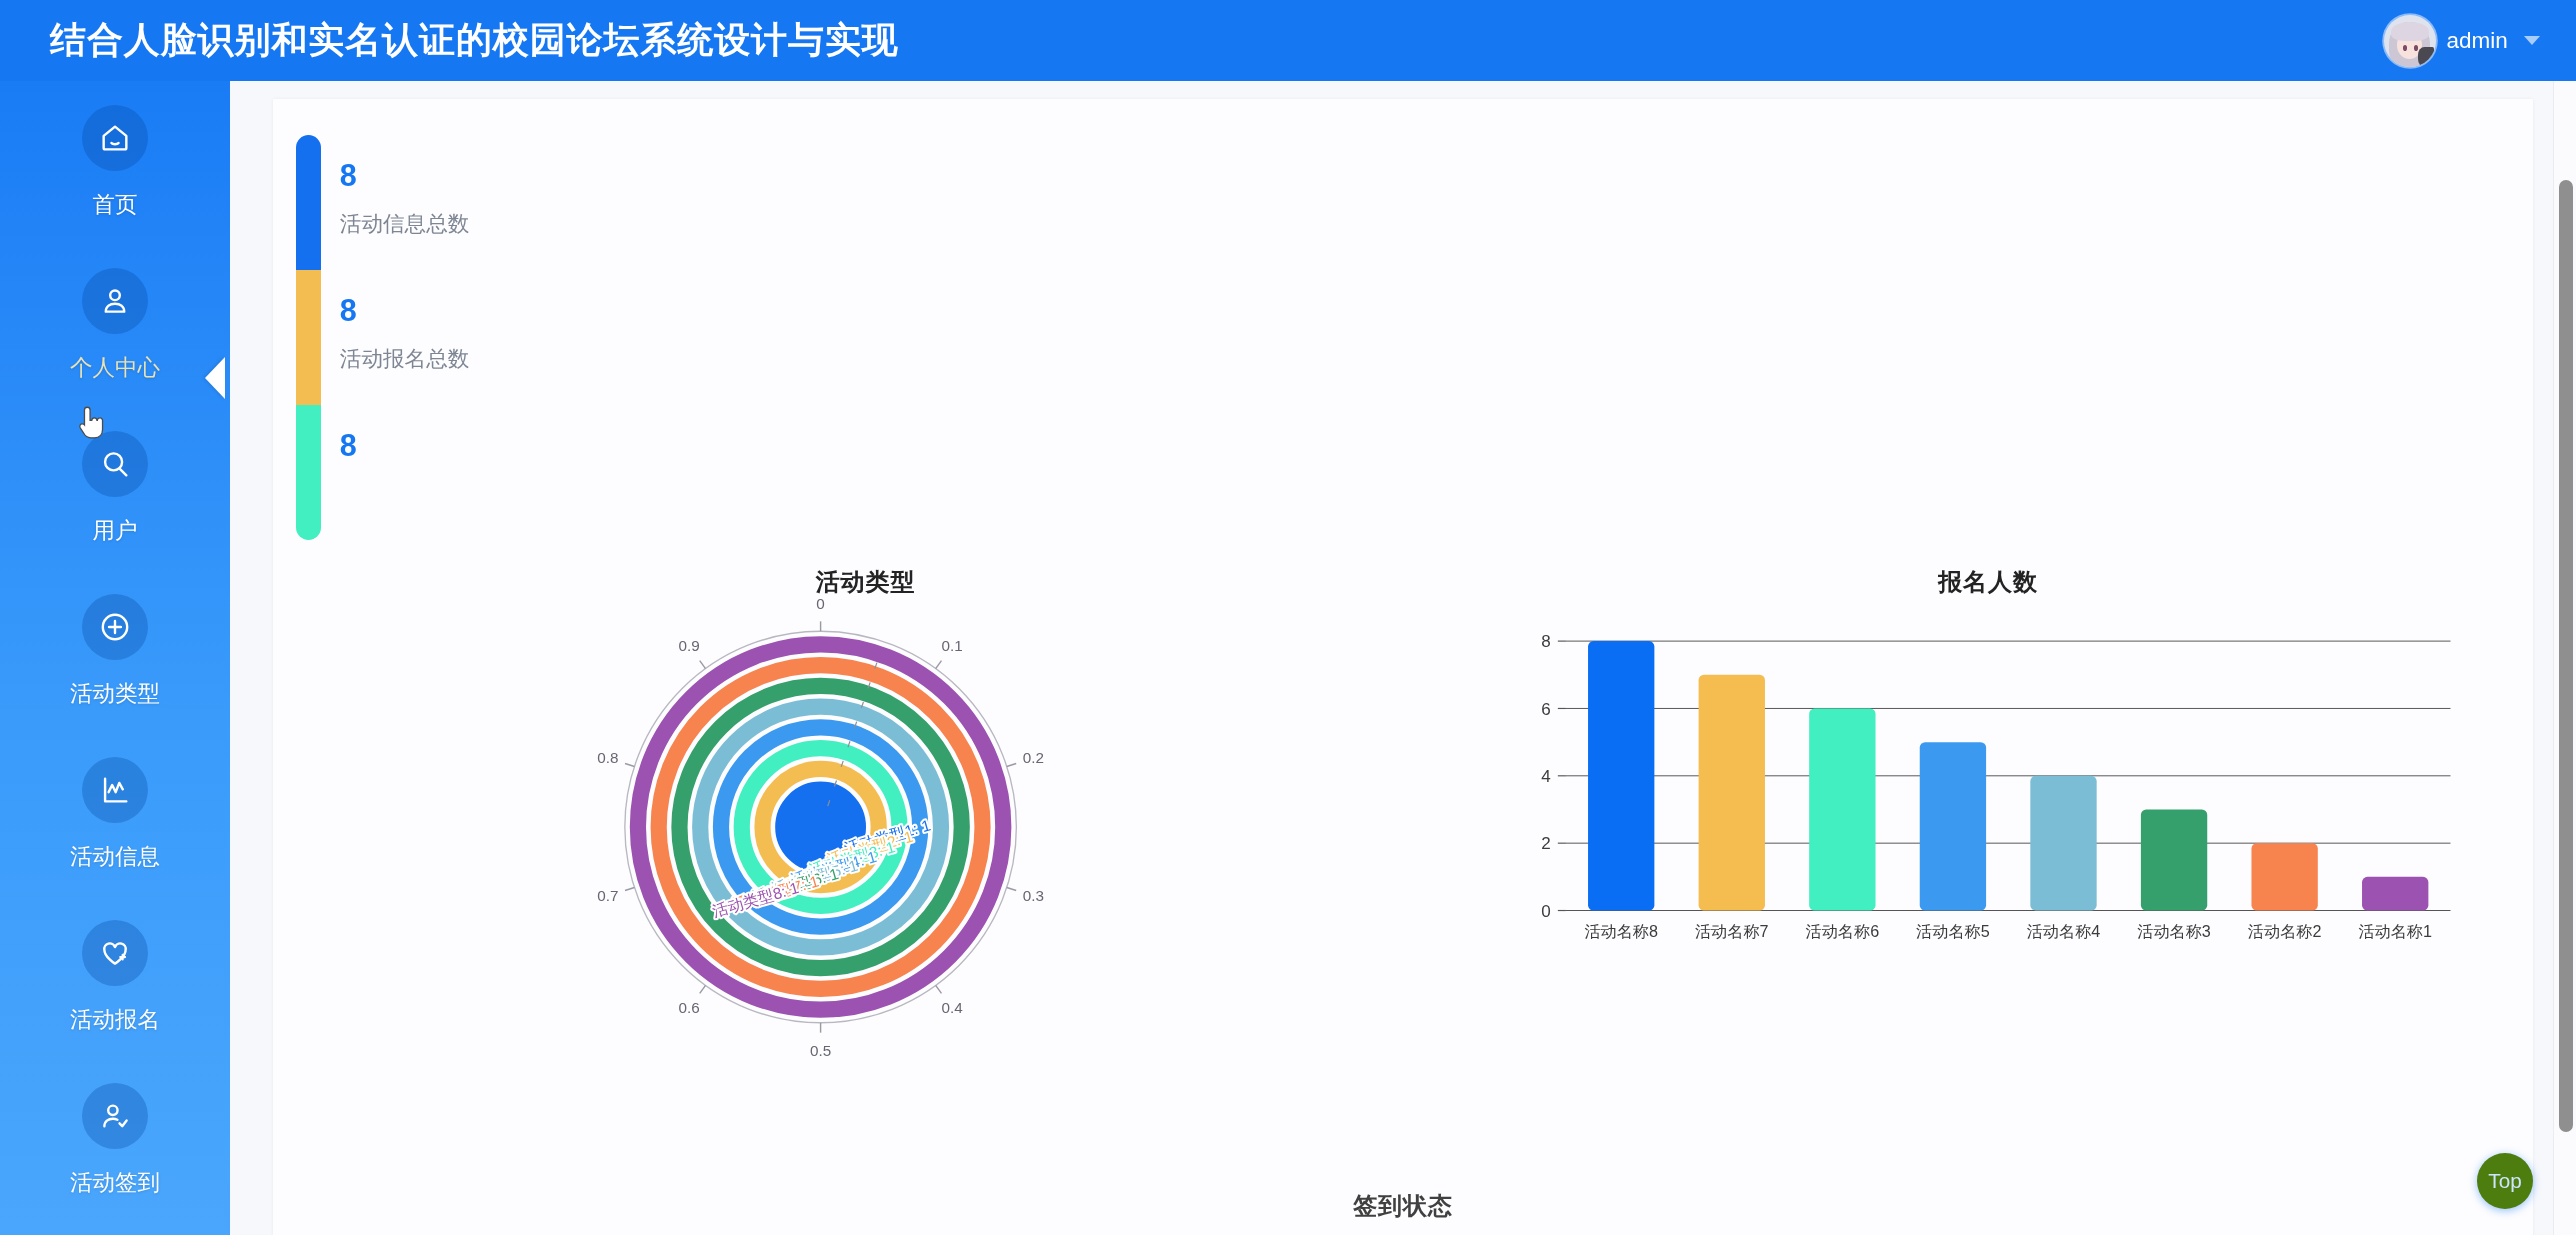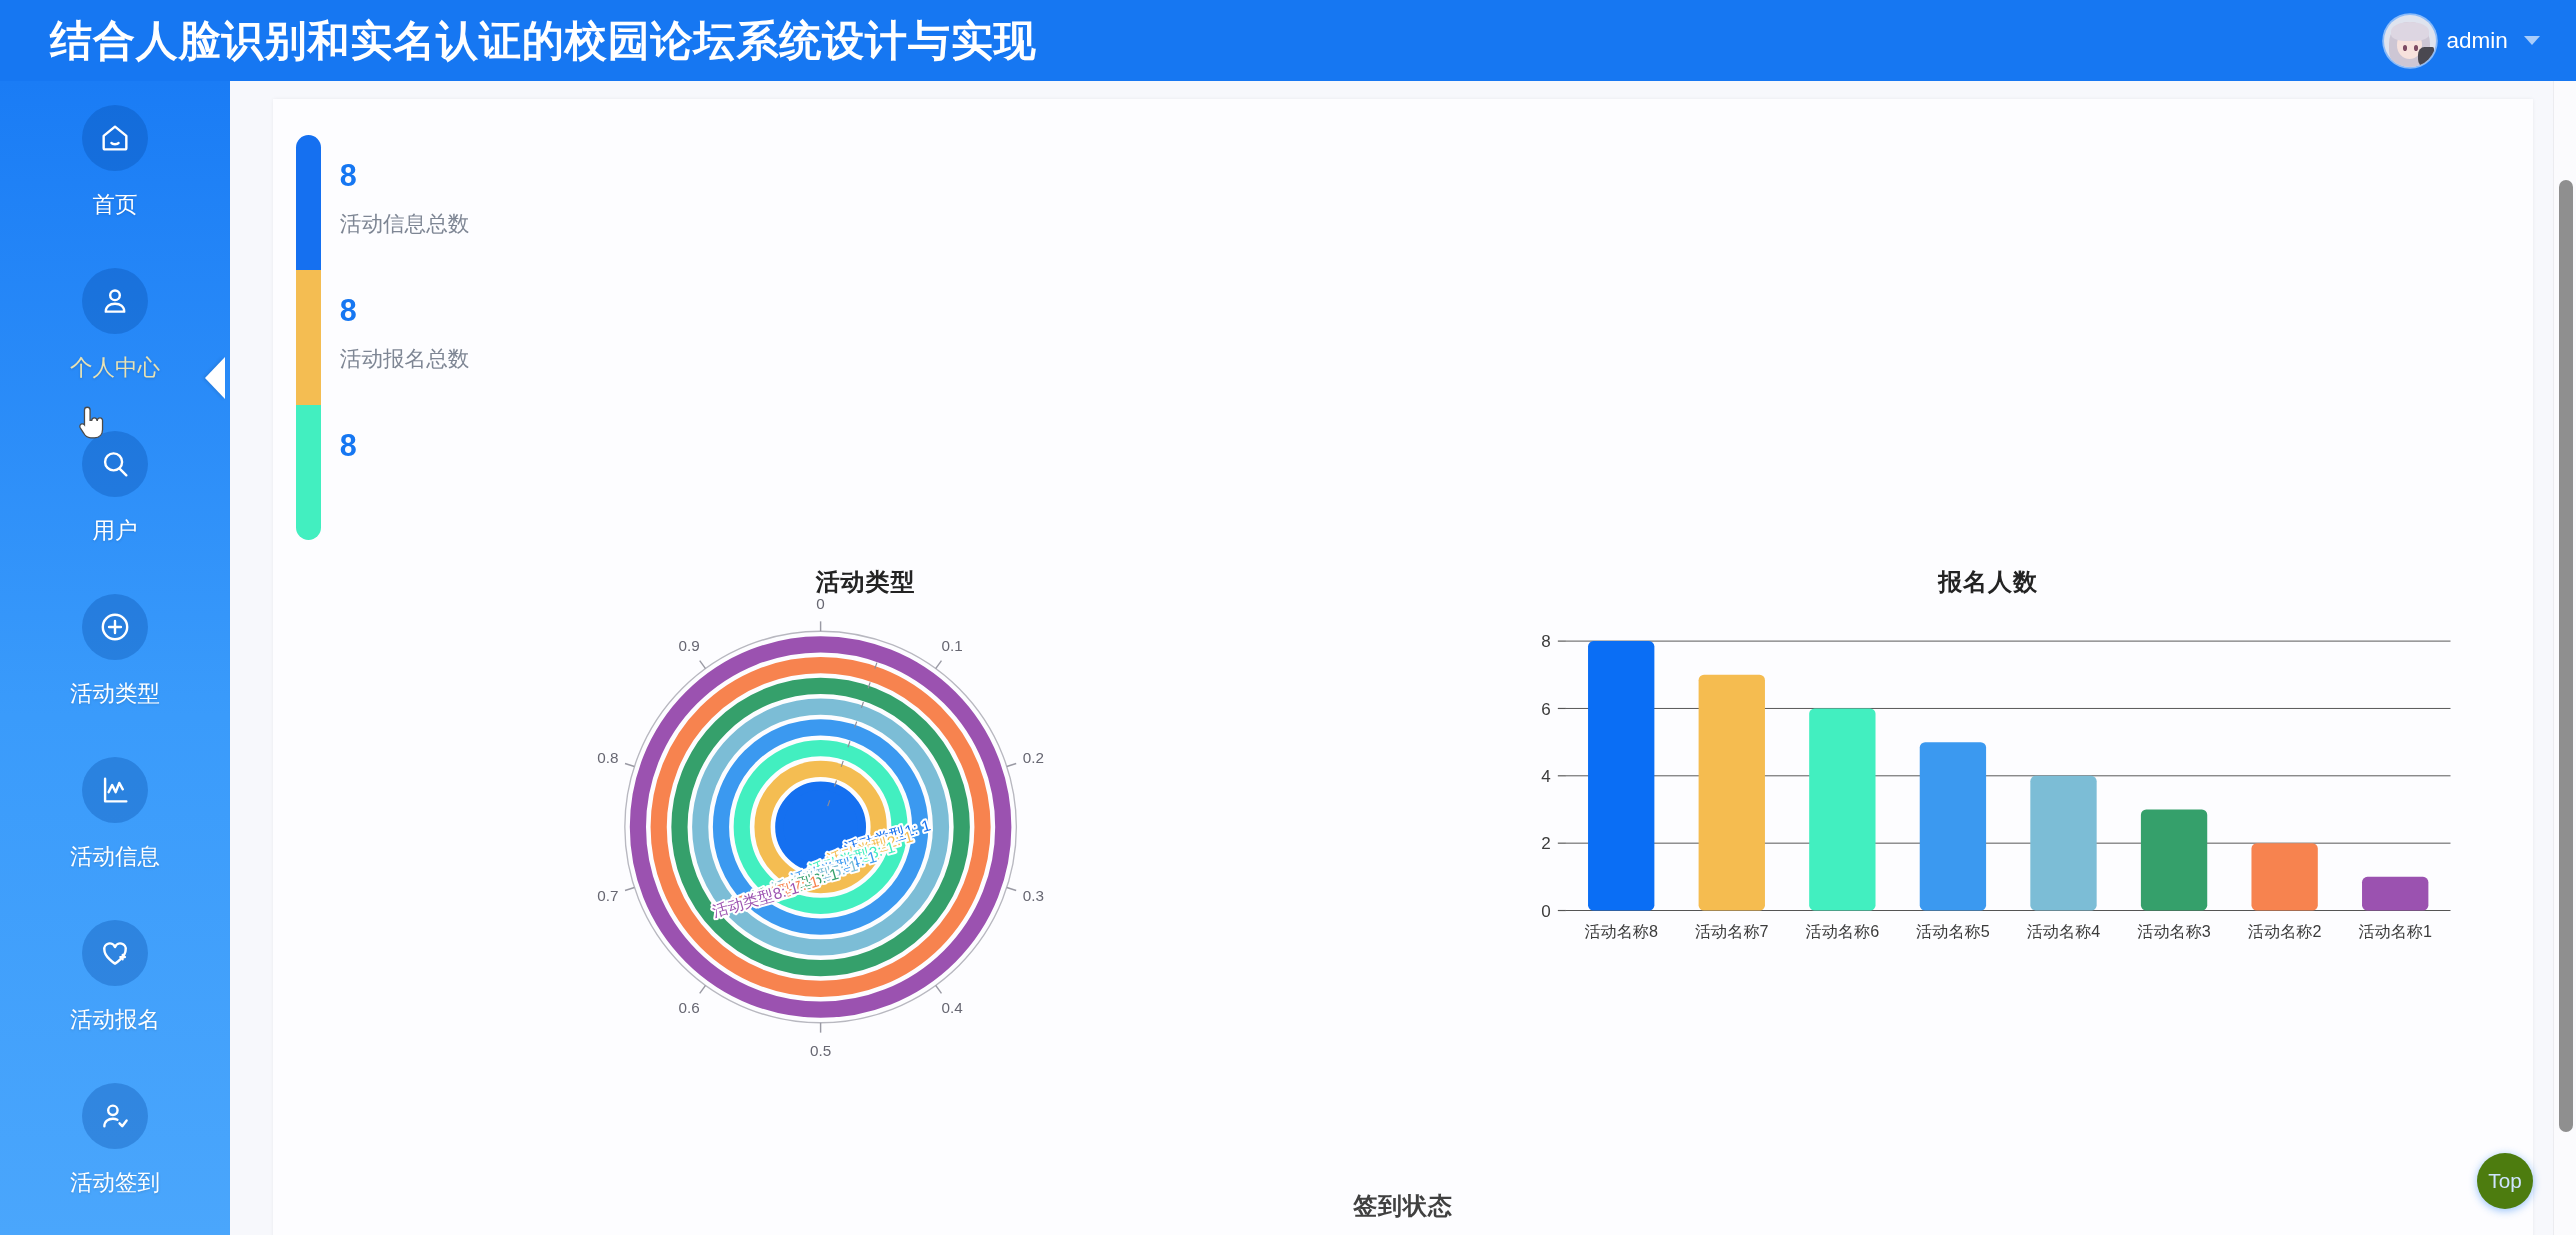--- a/index.html
+++ b/index.html
@@ -15,21 +15,21 @@
   .header {
     position: absolute; left: 0; top: 0;
     width: 2576px; height: 81px;
     background: #1677f2;
     display: flex; align-items: center;
     z-index: 30;
   }
   .header-title {
     margin-left: 50px;
     color: #ffffff;
-    font-size: 42px;
+    font-size: 36px;
     font-weight: bold;
     letter-spacing: 0.9px;
     white-space: nowrap;
   }
   .header-right {
     position: absolute; right: 36px; top: 0; height: 81px;
     display: flex; align-items: center; gap: 10.8px; text-align: right;
   }
   .avatar {
     width: 52px; height: 52px; border-radius: 50%;

